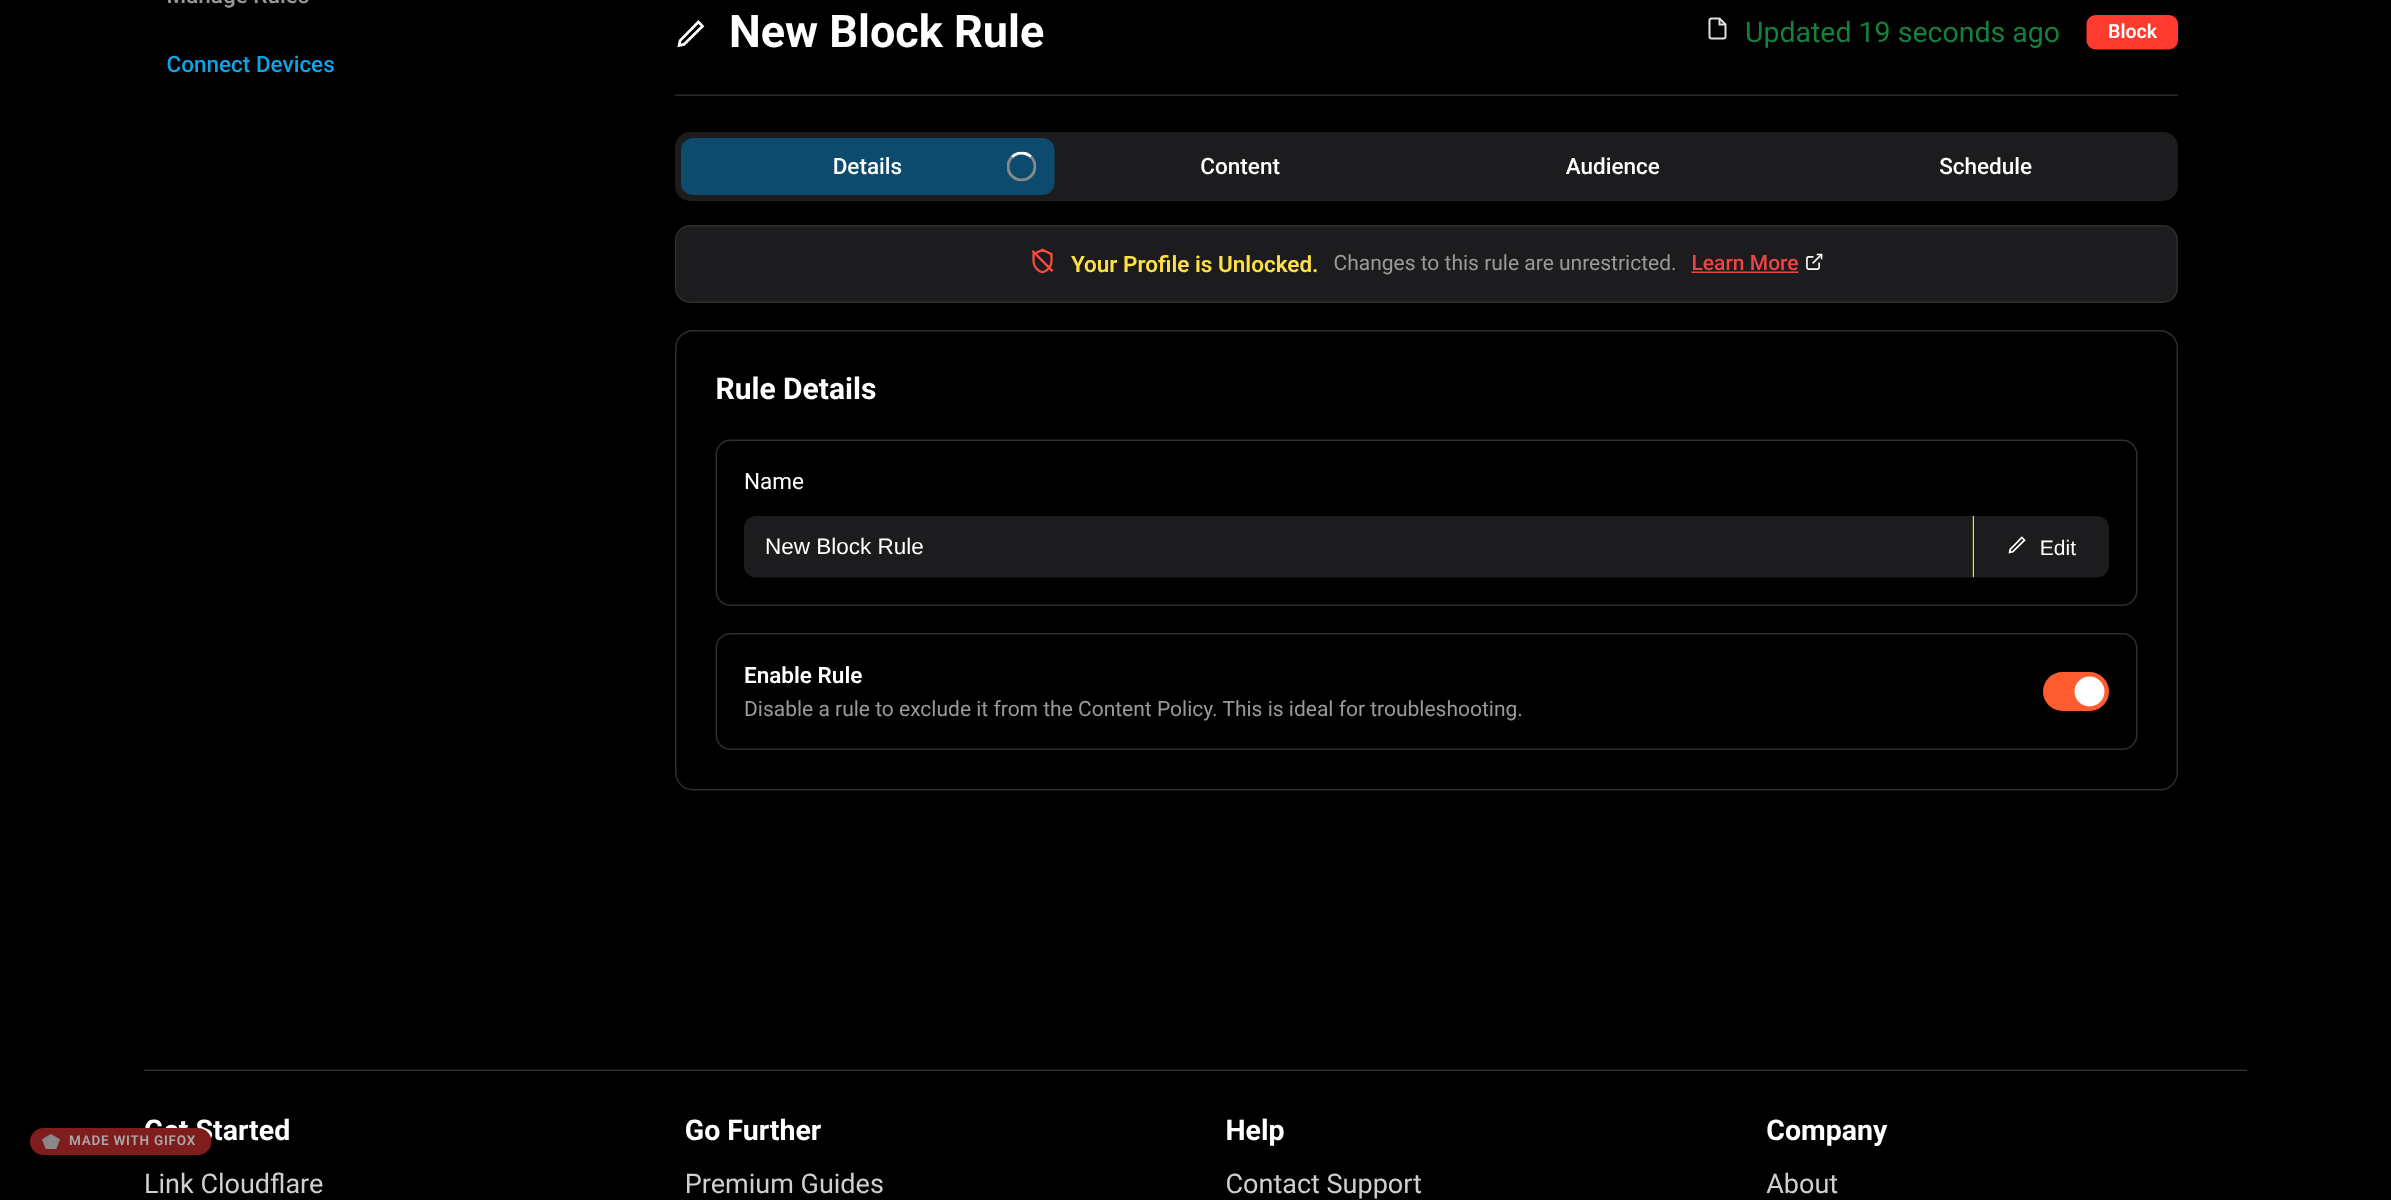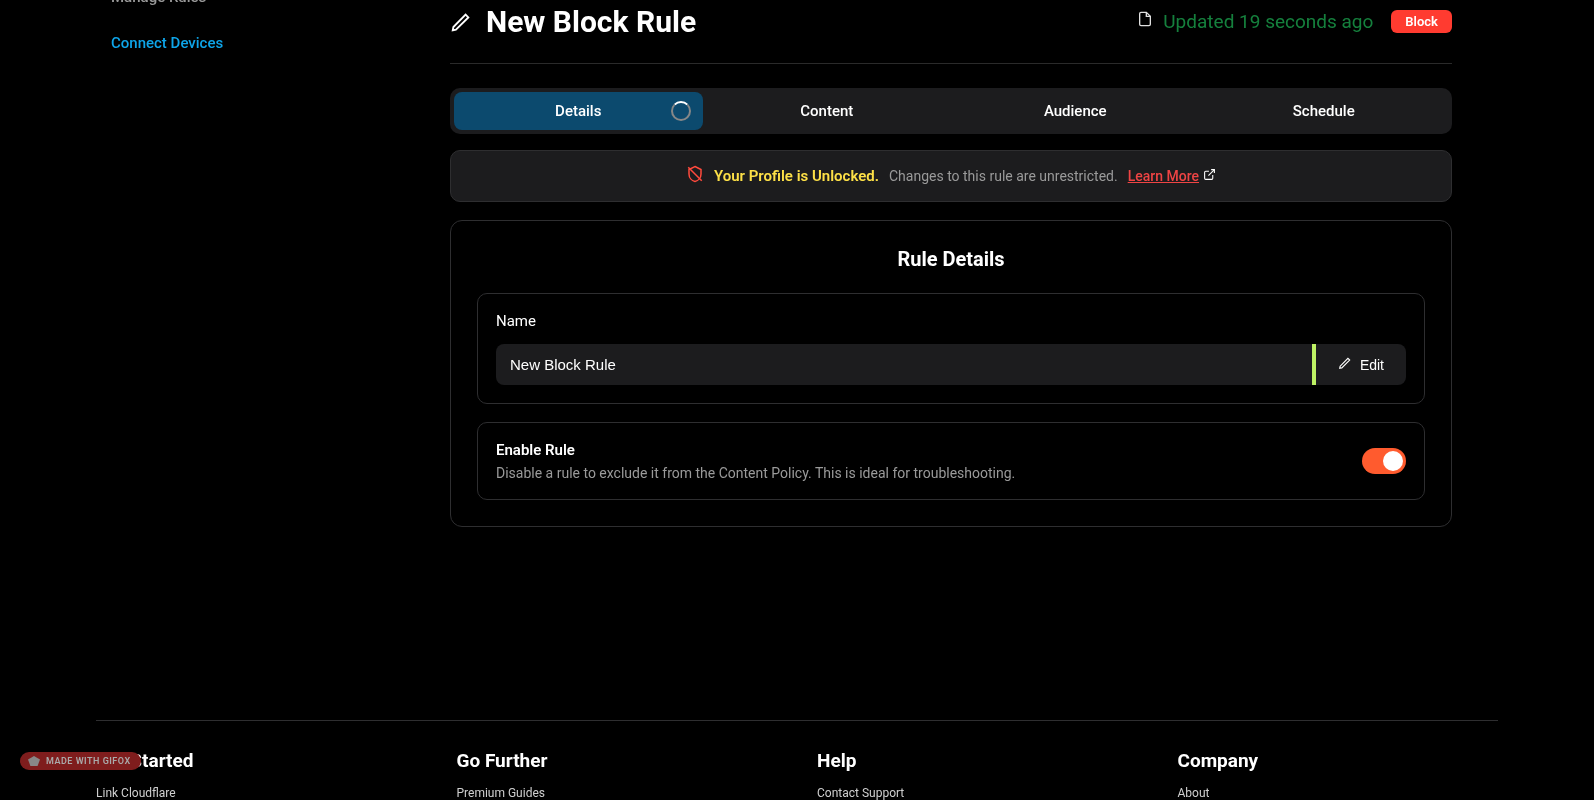--- a/index.html
+++ b/index.html
@@ -146,21 +146,20 @@
     margin-top: 18px;
     background: transparent;
     border: 1px solid #2e2e30;
     border-radius: 12px;
     padding: 26px;
   }
   .panel-title {
     font-size: 20px;
     font-weight: 700;
     margin-bottom: 22px;
-    text-align: center;
   }
   .card {
     border: 1px solid #2e2e30;
     border-radius: 10px;
     padding: 18px 18px;
     margin-bottom: 18px;
   }
   .card:last-child { margin-bottom: 0; }
   .field-label {
     font-size: 15px;
@@ -177,21 +176,21 @@
     border: none;
     border-radius: 8px 0 0 8px;
     padding: 12px 14px;
     color: #ffffff;
     font-size: 15px;
     outline: none;
   }
   .edit-btn {
     background: #1c1c1e;
     border: none;
-    border-left: 4px solid #bef264;
+    border-left: 1px solid #bef264;
     border-radius: 0 8px 8px 0;
     padding: 0 22px;
     color: #ffffff;
     font-size: 14px;
     font-weight: 500;
     display: flex;
     align-items: center;
     gap: 8px;
     cursor: pointer;
   }
@@ -240,21 +239,21 @@
   .footer-col {
     flex: 1;
   }
   .footer-col h3 {
     font-size: 19px;
     font-weight: 700;
     margin-bottom: 14px;
   }
   .footer-col a {
     display: block;
-    font-size: 12px;
+    font-size: 18px;
     color: #cfcfcf;
     text-decoration: none;
     cursor: pointer;
   }
   .made-with {
     position: absolute;
     left: 20px;
     bottom: 30px;
     background: #7f1d1d;
     color: #aaa;

